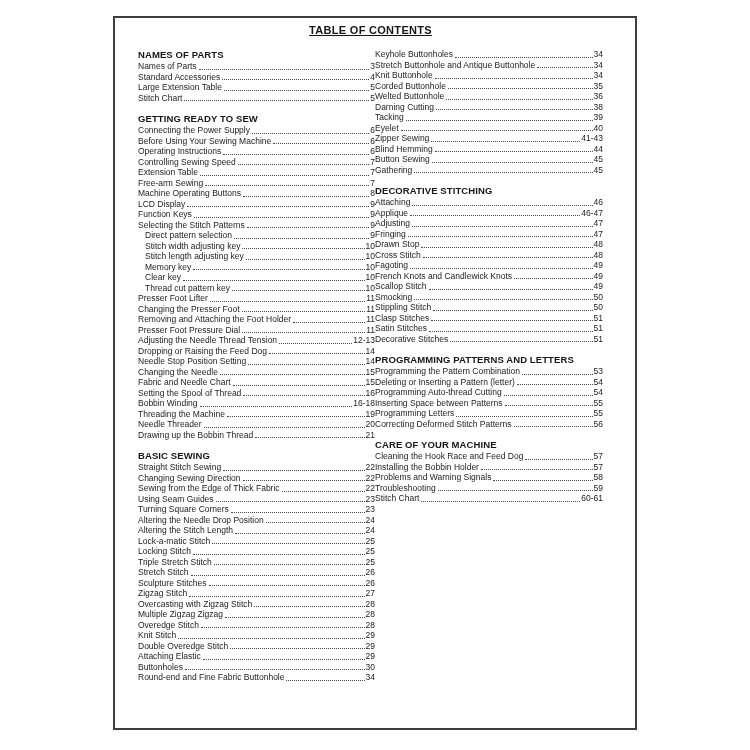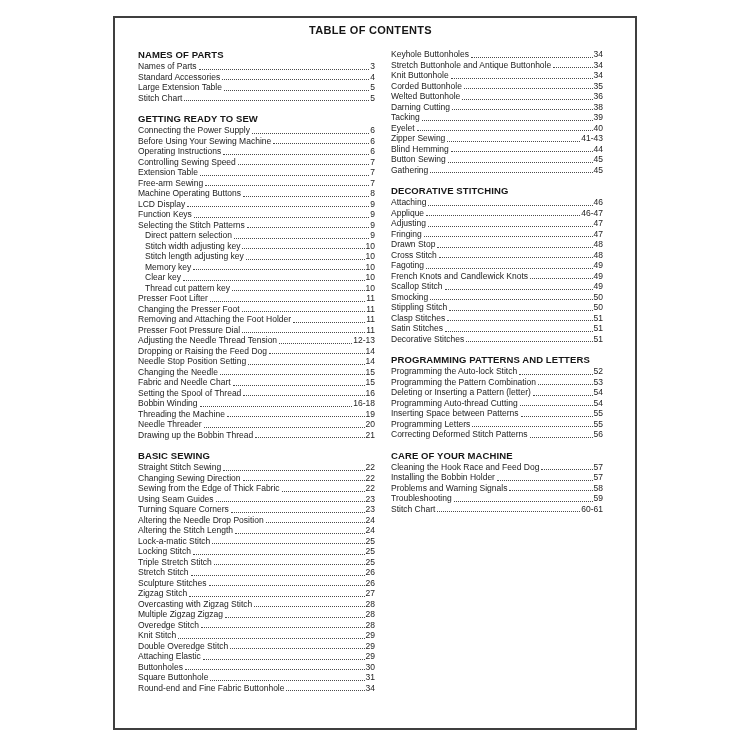--- a/index.html
+++ b/index.html
@@ -29,24 +29,25 @@
     padding: 6px 32px 0 23px;
   }
   .title {
     text-align: center;
     font-size: 11px;
     font-weight: bold;
     line-height: 13px;
     letter-spacing: 0.3px;
     margin-bottom: 12px;
     color: #161616;
+    text-decoration: underline;
   }
   .cols {
     display: flex;
-    gap: 16px;
+    gap: 0;
   }
   .col-left  { width: 237px; flex: 0 0 auto; }
   .col-right { flex: 1 1 auto; min-width: 0; }
   .sec + .sec { margin-top: 10px; }
   .sec-h {
     font-size: 9.5px;
     font-weight: bold;
     line-height: 11px;
     letter-spacing: 0.1px;
     margin-bottom: 1px;
@@ -352,25 +353,20 @@
               <span class="t">Attaching Elastic</span>
               <span class="leader"></span>
               <span class="pg">29</span>
             </div>
             <div class="entry">
               <span class="t">Buttonholes</span>
               <span class="leader"></span>
               <span class="pg">30</span>
             </div>
             <div class="entry">
-              <span class="t">Square Buttonhole</span>
-              <span class="leader"></span>
-              <span class="pg">31</span>
-            </div>
-            <div class="entry">
               <span class="t">Round-end and Fine Fabric Buttonhole</span>
               <span class="leader"></span>
               <span class="pg">34</span>
             </div>
           </div>
         </div>
       <div class="col-right">
           <div class="sec">
             <div class="entry">
               <span class="t">Keyhole Buttonholes</span>
@@ -501,25 +497,20 @@
               <span class="pg">51</span>
             </div>
             <div class="entry">
               <span class="t">Decorative Stitches</span>
               <span class="leader"></span>
               <span class="pg">51</span>
             </div>
           </div>
           <div class="sec">
             <div class="sec-h">PROGRAMMING PATTERNS AND LETTERS</div>
-            <div class="entry">
-              <span class="t">Programming the Auto-lock Stitch</span>
-              <span class="leader"></span>
-              <span class="pg">52</span>
-            </div>
             <div class="entry">
               <span class="t">Programming the Pattern Combination</span>
               <span class="leader"></span>
               <span class="pg">53</span>
             </div>
             <div class="entry">
               <span class="t">Deleting or Inserting a Pattern (letter)</span>
               <span class="leader"></span>
               <span class="pg">54</span>
             </div>

